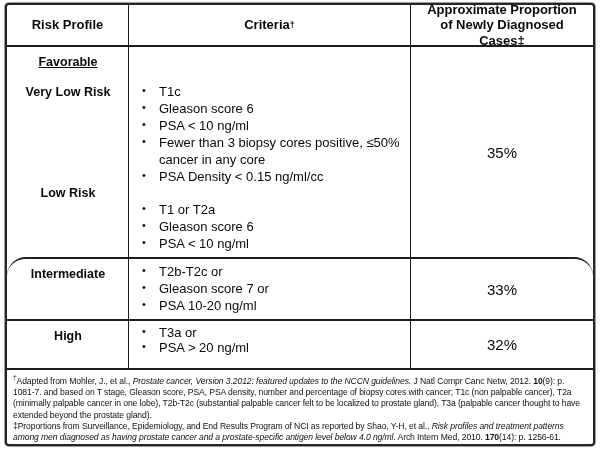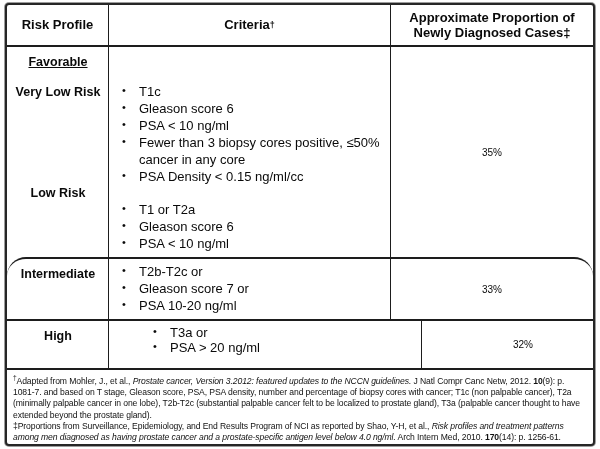--- a/index.html
+++ b/index.html
@@ -15,37 +15,37 @@
     box-shadow: 0 0 0 1px #9c9c9c;
     background: #fff;
     display: flex;
     flex-direction: column;
     overflow: hidden;
   }
 
   .row { display: flex; width: 100%; }
   .row + .row, .footer { border-top: 2px solid #1d1d1d; }
 
-  .c1 { width: 102px; border-right: 1.5px solid #1d1d1d; }
+  .c1 { width: 122px; border-right: 1.5px solid #1d1d1d; }
   .c2 { width: 282px; border-right: 1.5px solid #1d1d1d; }
   .c3 { flex: 1; }
 
   
   .r-header { height: 40px; }
   .r-header .cell {
     display: flex; align-items: center; justify-content: center;
     text-align: center; font-weight: bold; font-size: 13px; line-height: 15.5px;
   }
   .r-header .c3 { padding: 0 14px; }
   .r-header sup { font-size: 9px; line-height: 0; }
 
   
   .r-fav  { height: 212px; }
   .r-int  { height: 62px; border-radius: 19px; }
-  .r-high { height: 49px; gap: 31px; }
+  .r-high { height: 49px; }
 
   .lblcell { padding: 7px 4px 0 5px; font-size: 12.5px; font-weight: bold; line-height: 16px; text-align: center; }
   .group-label { text-decoration: underline; }
   .lbl-vlr { margin-top: 14px; }
   .lbl-lr  { margin-top: 85px; }
 
   .critcell { padding: 7px 2px 0 4px; }
   ul.crit { list-style: none; }
   ul.crit li {
     position: relative;
@@ -59,21 +59,21 @@
     position: absolute; left: 9px; top: -1px;
     font-size: 11px;
   }
   .ul1 { margin-top: 29px; }
   .ul2 { margin-top: 16px; }
   .r-int .critcell, .r-high .critcell { padding-top: 4px; }
   .r-high ul.crit li { line-height: 15px; }
 
   .propcell {
     display: flex; align-items: center; justify-content: center;
-    font-size: 10px;
+    font-size: 15px;
   }
 
   
   .footer { flex: 1; padding: 2px 6px 0 6px; overflow: hidden; }
   .fn {
     font-size: 8.6px; line-height: 11.3px; letter-spacing: -0.1px;
     color: #111; text-align: left;
   }
   .fn sup { font-size: 6.5px; }
 </style>

